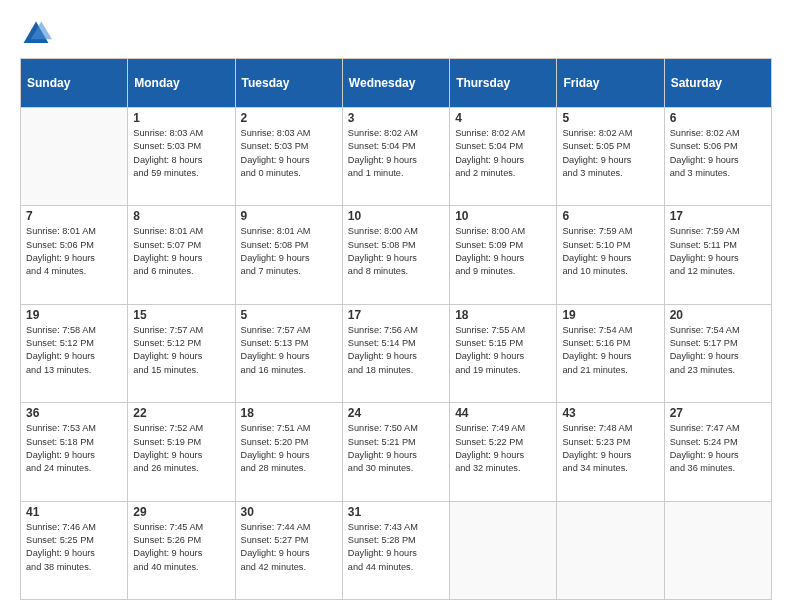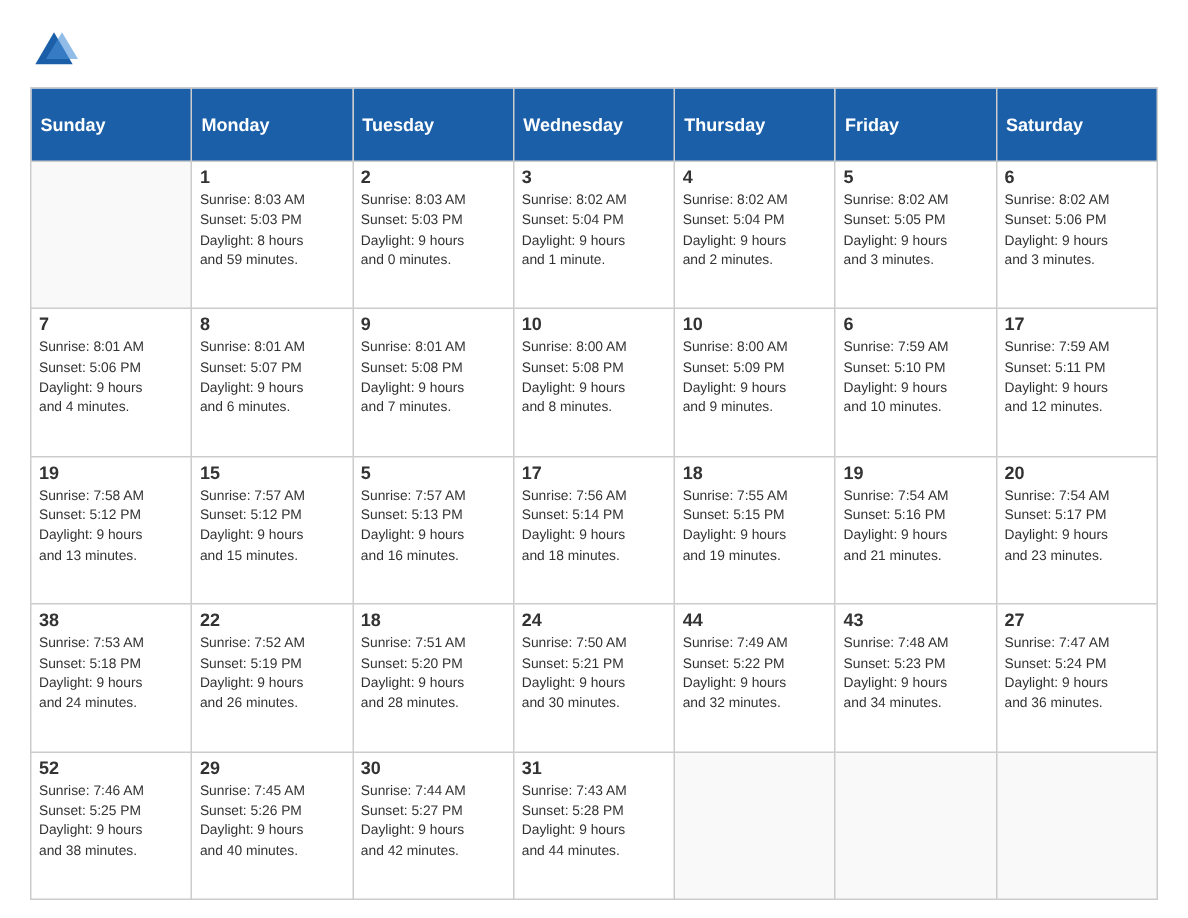--- a/index.html
+++ b/index.html
@@ -215,21 +215,21 @@
             <span class="day-number">19</span>
             <div class="day-info">Sunrise: 7:54 AM<br>Sunset: 5:16 PM<br>Daylight: 9 hours<br>and 21 minutes.</div>
           </td>
           <td>
             <span class="day-number">20</span>
             <div class="day-info">Sunrise: 7:54 AM<br>Sunset: 5:17 PM<br>Daylight: 9 hours<br>and 23 minutes.</div>
           </td>
         </tr>
         <tr>
           <td>
-            <span class="day-number">38</span>
+            <span class="day-number">36</span>
             <div class="day-info">Sunrise: 7:53 AM<br>Sunset: 5:18 PM<br>Daylight: 9 hours<br>and 24 minutes.</div>
           </td>
           <td>
             <span class="day-number">22</span>
             <div class="day-info">Sunrise: 7:52 AM<br>Sunset: 5:19 PM<br>Daylight: 9 hours<br>and 26 minutes.</div>
           </td>
           <td>
             <span class="day-number">18</span>
             <div class="day-info">Sunrise: 7:51 AM<br>Sunset: 5:20 PM<br>Daylight: 9 hours<br>and 28 minutes.</div>
           </td>
@@ -245,21 +245,21 @@
             <span class="day-number">43</span>
             <div class="day-info">Sunrise: 7:48 AM<br>Sunset: 5:23 PM<br>Daylight: 9 hours<br>and 34 minutes.</div>
           </td>
           <td>
             <span class="day-number">27</span>
             <div class="day-info">Sunrise: 7:47 AM<br>Sunset: 5:24 PM<br>Daylight: 9 hours<br>and 36 minutes.</div>
           </td>
         </tr>
         <tr>
           <td>
-            <span class="day-number">52</span>
+            <span class="day-number">41</span>
             <div class="day-info">Sunrise: 7:46 AM<br>Sunset: 5:25 PM<br>Daylight: 9 hours<br>and 38 minutes.</div>
           </td>
           <td>
             <span class="day-number">29</span>
             <div class="day-info">Sunrise: 7:45 AM<br>Sunset: 5:26 PM<br>Daylight: 9 hours<br>and 40 minutes.</div>
           </td>
           <td>
             <span class="day-number">30</span>
             <div class="day-info">Sunrise: 7:44 AM<br>Sunset: 5:27 PM<br>Daylight: 9 hours<br>and 42 minutes.</div>
           </td>

